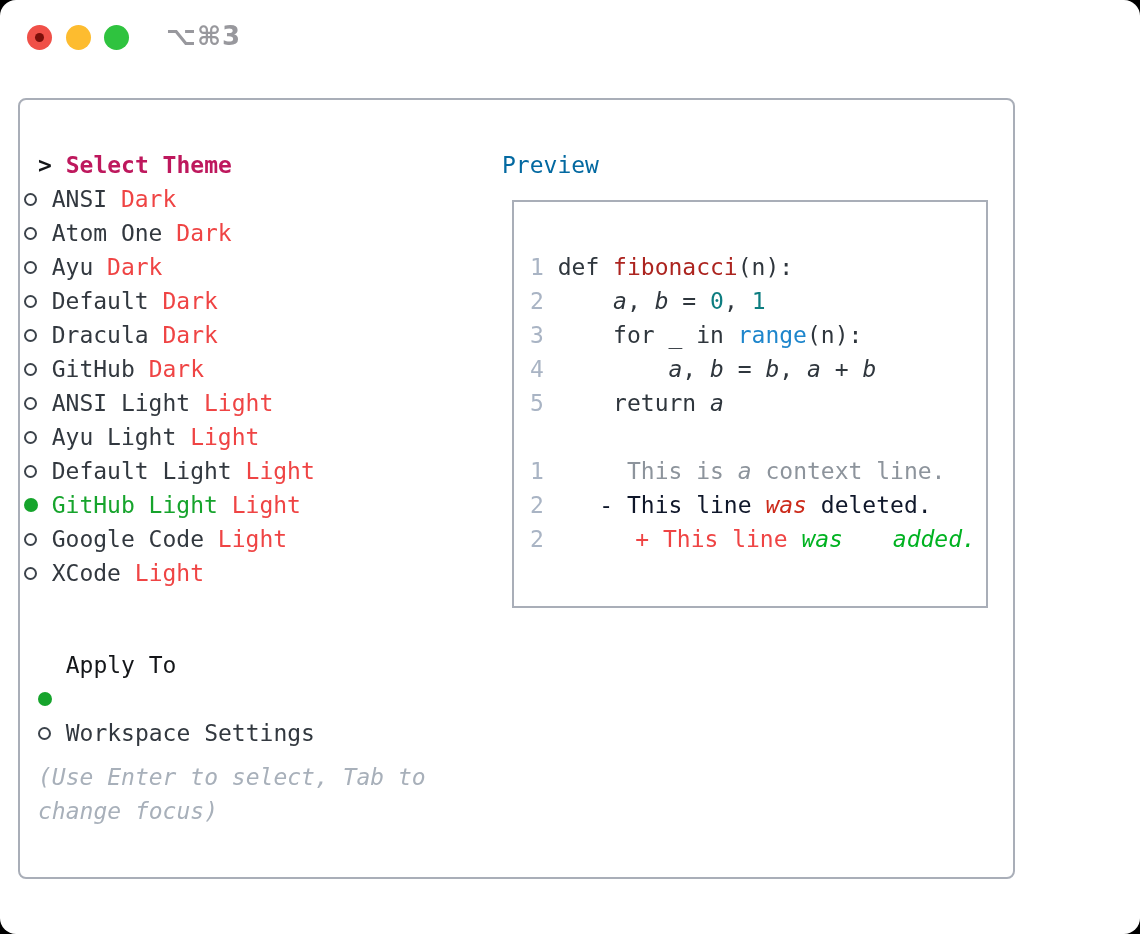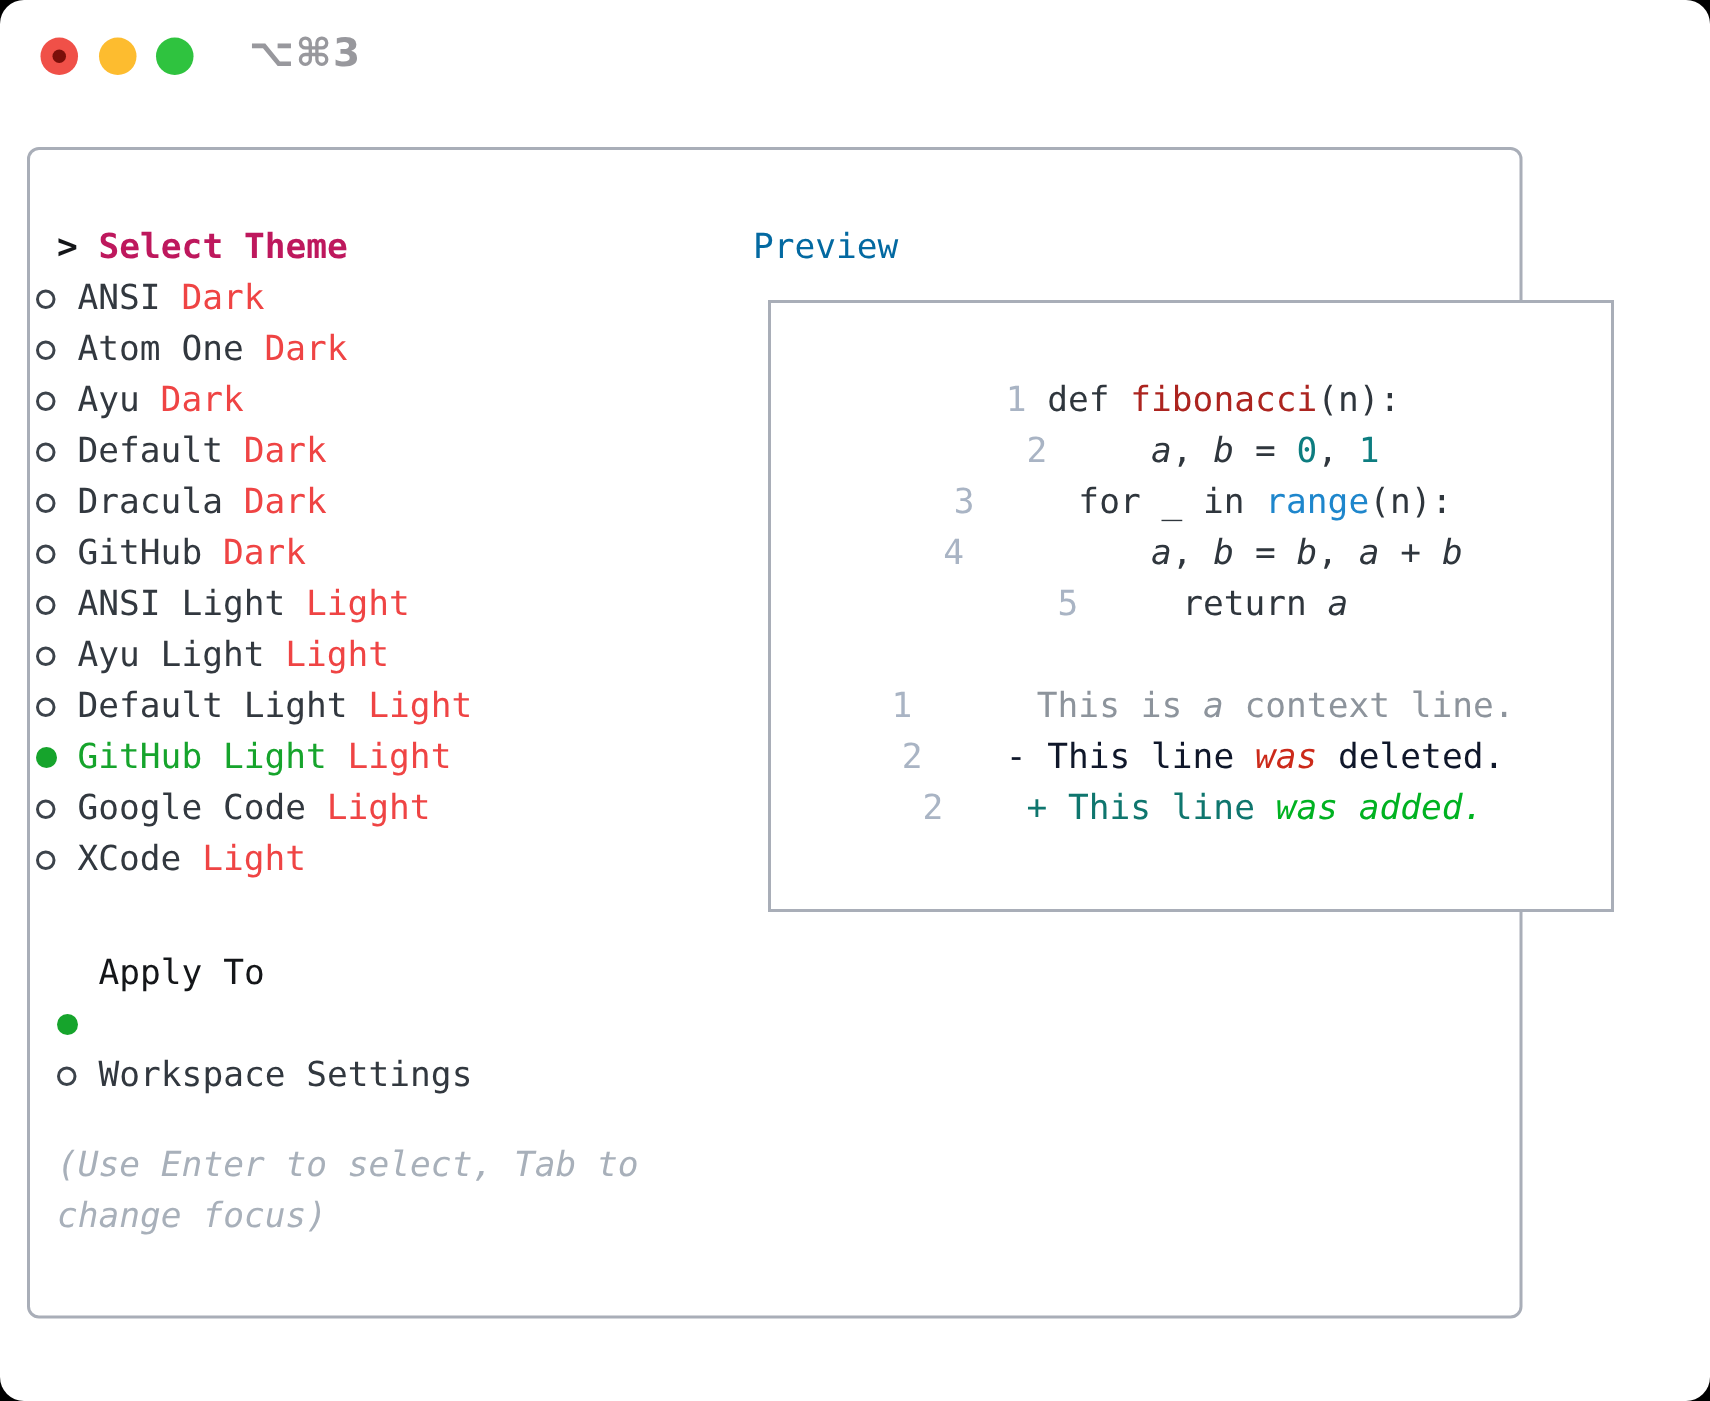--- a/index.html
+++ b/index.html
@@ -40,36 +40,36 @@
   .dot { width: 13px; height: 13px; border: 2px solid #3c434b; border-radius: 50%; }
   .dot.sel { width: 14px; height: 14px; border: none; background: #16a42c; }
   .nm { color: #32383f; }
   .nm.sel-txt { color: #16a42c; }
   .tag { color: #ef4444; margin-left: 1ch; }
   .apply-title { color: #141619; }
   .help { color: #a8b0ba; font-style: italic; }
   
   .preview-title { font-weight: normal; color: #0369a1; }
   .preview-box {
-    position: absolute; left: 492px; top: 100px; width: 564px; height: 408px;
+    position: absolute; left: 492px; top: 100px; width: 476px; height: 408px;
     border: 2px solid #a9aeb8; background: #fff;
-    padding-top: 48px; padding-left: 16px; overflow: hidden; text-align: center;
+    padding-top: 48px; padding-left: 16px; overflow: hidden;
   }
   .pl { white-space: pre; height: 34px; line-height: 34px; font-size: 23px; }
   .tk-ln   { color: #a9b4c4; }
   .tk-pln  { color: #2f363d; }
   .tk-fn   { color: #ac241f; }
   .tk-var  { color: #2f363d; font-style: italic; }
   .tk-num  { color: #0d7d80; }
   .tk-call { color: #1e86cc; }
   .tk-ctx  { color: #8d949c; }
   .tk-ctxi { color: #8d949c; font-style: italic; }
   .tk-del  { color: #0f172a; }
   .tk-deli { color: #cc2a1a; font-style: italic; }
-  .tk-add  { color: #0f766e; }
+  .tk-add  { color: #ef4444; margin-left: 36px; }
   .tk-addi { color: #00b221; font-style: italic; }
 </style>
 </head>
 <body>
 
 <div class="window">
 
   <span class="tl-btn tl-close">
       <span class="inner-dot"></span>
     </span>
@@ -92,21 +92,21 @@
         <div class="row"><span class="mark"><span class="dot"></span></span><span class="nm">Dracula</span><span class="tag">Dark</span></div>
         <div class="row"><span class="mark"><span class="dot"></span></span><span class="nm">GitHub</span><span class="tag">Dark</span></div>
         <div class="row"><span class="mark"><span class="dot"></span></span><span class="nm">ANSI Light</span><span class="tag">Light</span></div>
         <div class="row"><span class="mark"><span class="dot"></span></span><span class="nm">Ayu Light</span><span class="tag">Light</span></div>
         <div class="row"><span class="mark"><span class="dot"></span></span><span class="nm">Default Light</span><span class="tag">Light</span></div>
         <div class="row"><span class="mark"><span class="dot sel"></span></span><span class="nm sel-txt">GitHub Light</span><span class="tag">Light</span></div>
         <div class="row"><span class="mark"><span class="dot"></span></span><span class="nm">Google Code</span><span class="tag">Light</span></div>
         <div class="row"><span class="mark"><span class="dot"></span></span><span class="nm">XCode</span><span class="tag">Light</span></div>
       </div>
 
-    <div class="abs" style="left:18px; top:532px;text-align:center;">
+    <div class="abs" style="left:18px; top:548px;text-align:center;">
       <div class="row">
         <span class="mark"></span>
         <span class="apply-title">Apply To</span>
       </div>
       <div>
           <div class="row"><span class="mark"><span class="dot sel"></span></span></div>
           <div class="row"><span class="mark"><span class="dot"></span></span><span class="nm">Workspace Settings</span></div>
         </div>
     </div>
 

